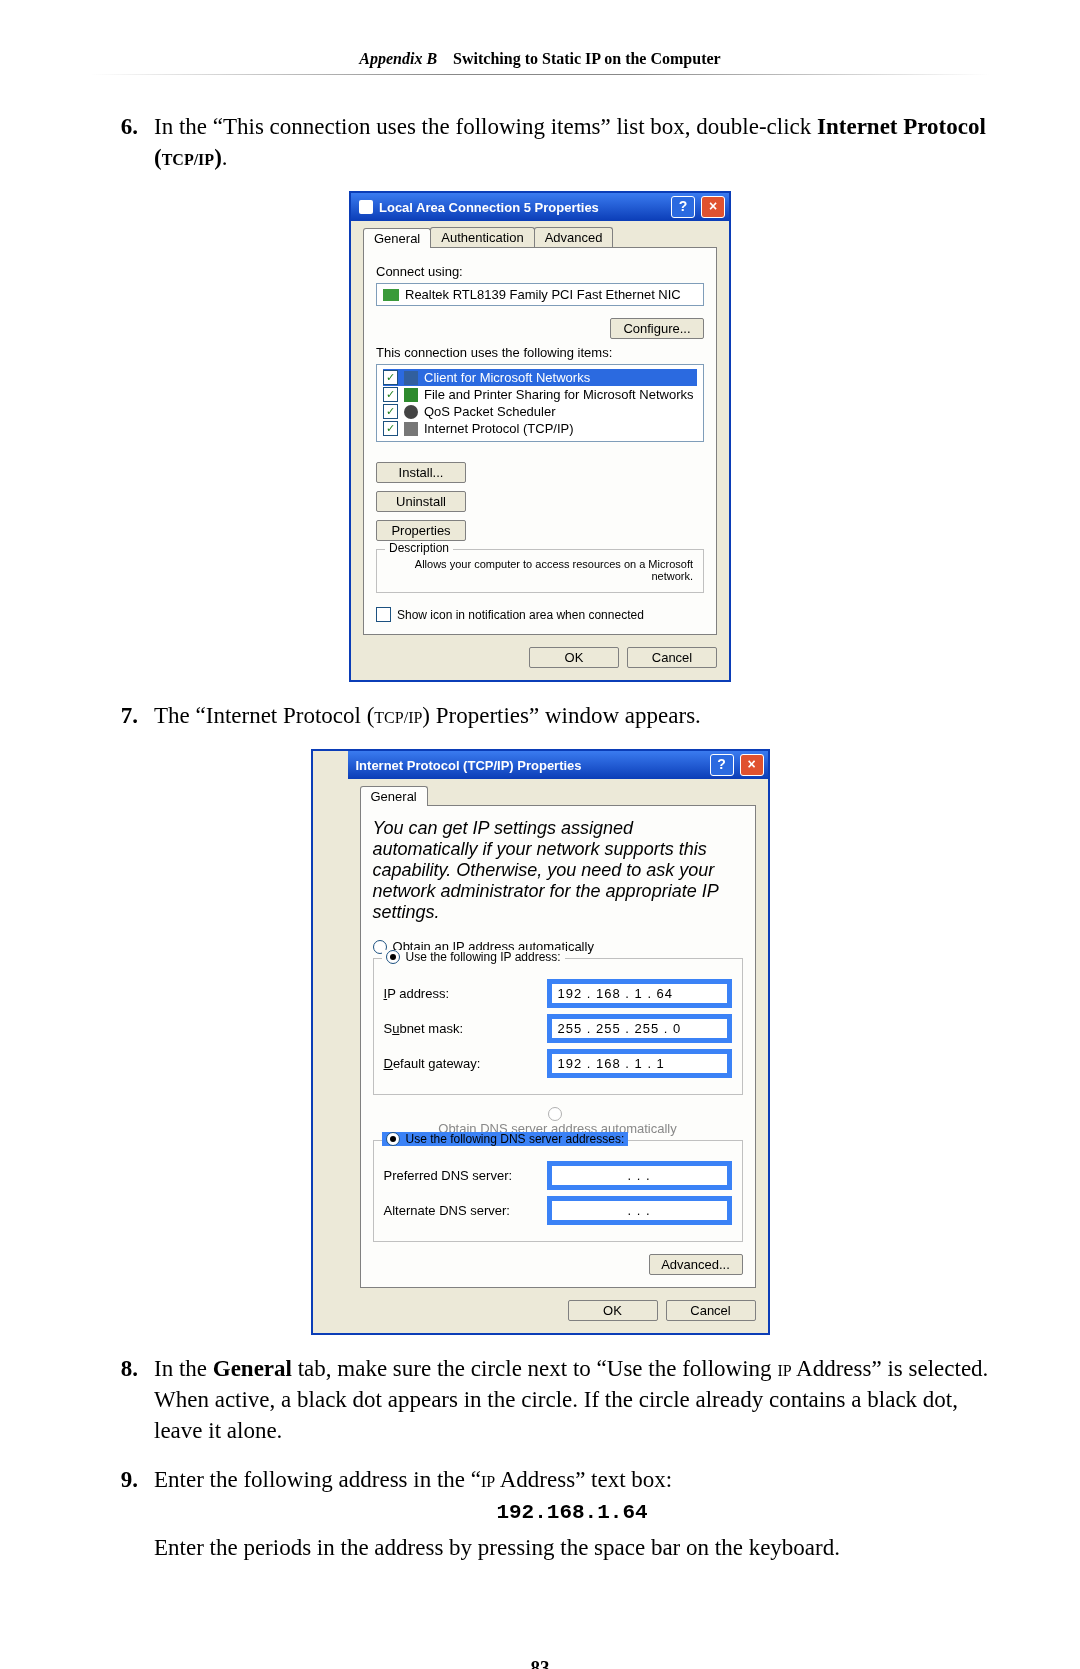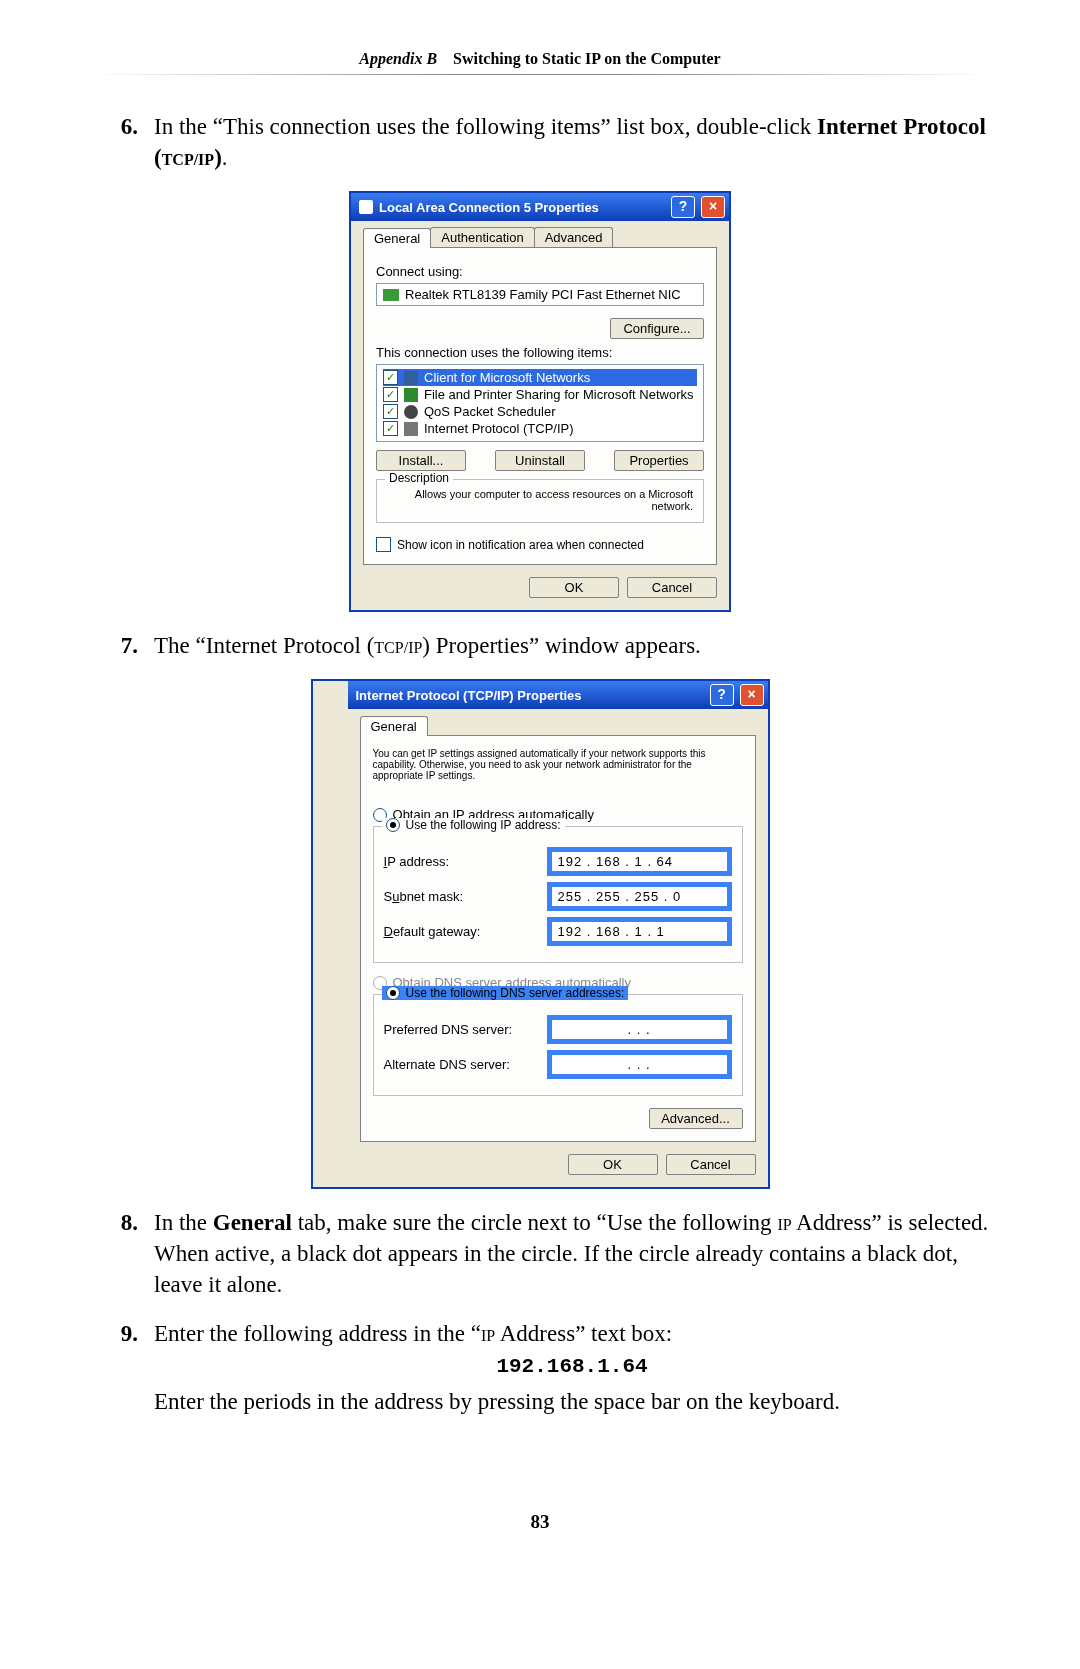--- a/index.html
+++ b/index.html
@@ -152,41 +152,41 @@
     padding:8px 10px 10px 10px;
     margin-top:8px;
     position:relative;
   }
   .groupbox .legend {
     position:absolute; top:-9px; left:8px;
     background:#fdfdfb; padding:0 4px; font-size:12px;
   }
   .btn-row { display:flex; justify-content:flex-end; gap:8px; margin-top:12px; }
   .btn-row .xp-btn, .three-btn .xp-btn { width:88px; }
-  .three-btn { display:flex; justify-content:space-between; gap:8px; margin-top:8px; }
+  .three-btn { display:flex; justify-content:flex-end; gap:8px; margin-top:20px;flex-direction:column; }
 
   
   .radio {
     width:12px; height:12px; border:1px solid #1c5180; border-radius:50%;
     display:inline-flex; align-items:center; justify-content:center;
     margin-right:6px; background:#fff; flex:none;
   }
   .radio.on::after { content:""; width:6px; height:6px; background:#000; border-radius:50%; }
   .radio.dis { border-color:#b0b0b0; }
   .form-row {
     display:flex; align-items:center; margin:6px 0;
   }
   .form-row .flabel { width:170px; font-size:13px; }
   .form-row .flabel .u { text-decoration:underline; }
   .ip-box {
     border:5px solid #3b82f6; background:#fff; width:170px;
     padding:2px 6px; font-size:13px; letter-spacing:1px;
     font-family:Tahoma,sans-serif;
   }
-  .muted { color:#888; }
+  .muted { color:#888;flex-direction:column; }
   .underline-first::first-letter { text-decoration: underline; }
 </style>
 </head>
 <body>
 
 <div class="page">
 
   <div class="header-title">
     <span class="bold-it">Appendix B</span>
     <span>&nbsp;&nbsp;</span>
@@ -282,21 +282,21 @@
     <div class="titlebar">
       <span class="title-text">Internet Protocol (TCP/IP) Properties</span>
       <span class="tb-btn tb-help">?</span>
       <span class="tb-btn tb-close">×</span>
     </div>
     <div class="dlg-body">
       <div class="tabs">
           <div class="tab active">General</div>
         </div>
       <div class="tab-pane">
-        <div style="font-size:10px; margin-bottom:26px;">You can get IP settings assigned automatically if your network supports this capability. Otherwise, you need to ask your network administrator for the appropriate IP settings.</div>
+        <div style="font-size:18px; margin-bottom:16px;font-style:italic;">You can get IP settings assigned automatically if your network supports this capability. Otherwise, you need to ask your network administrator for the appropriate IP settings.</div>
 
         <div style="display:flex;align-items:center;margin:4px 0;">
           <span class="radio"></span>
           <span class="underline-first">Obtain an IP address automatically</span>
         </div>
         <div class="groupbox" style="margin-top:2px; padding-top:14px;">
           <span class="legend" style="background:#fdfdfb; display:flex; align-items:center;">
             <span class="radio on"></span>
             <span>Use the following IP address:</span>
           </span>

